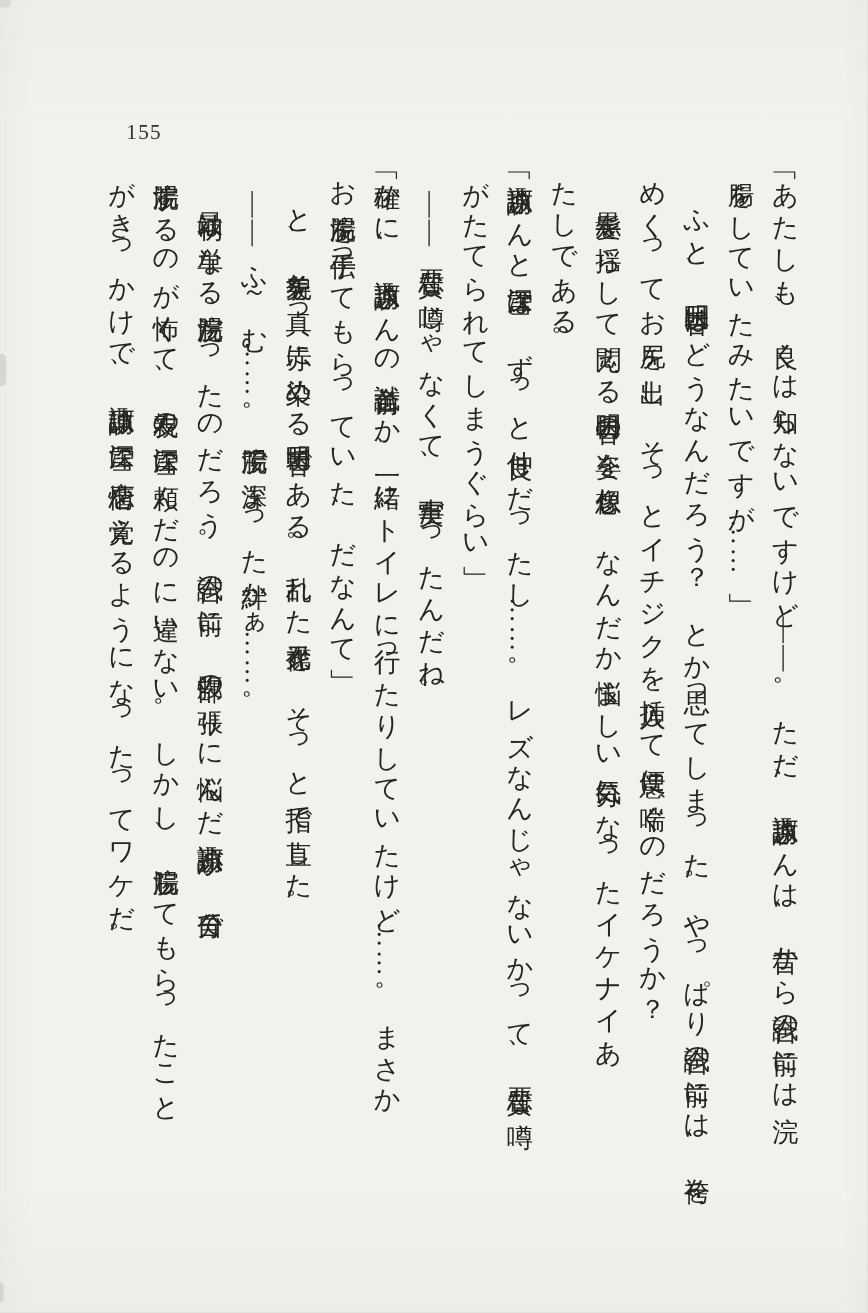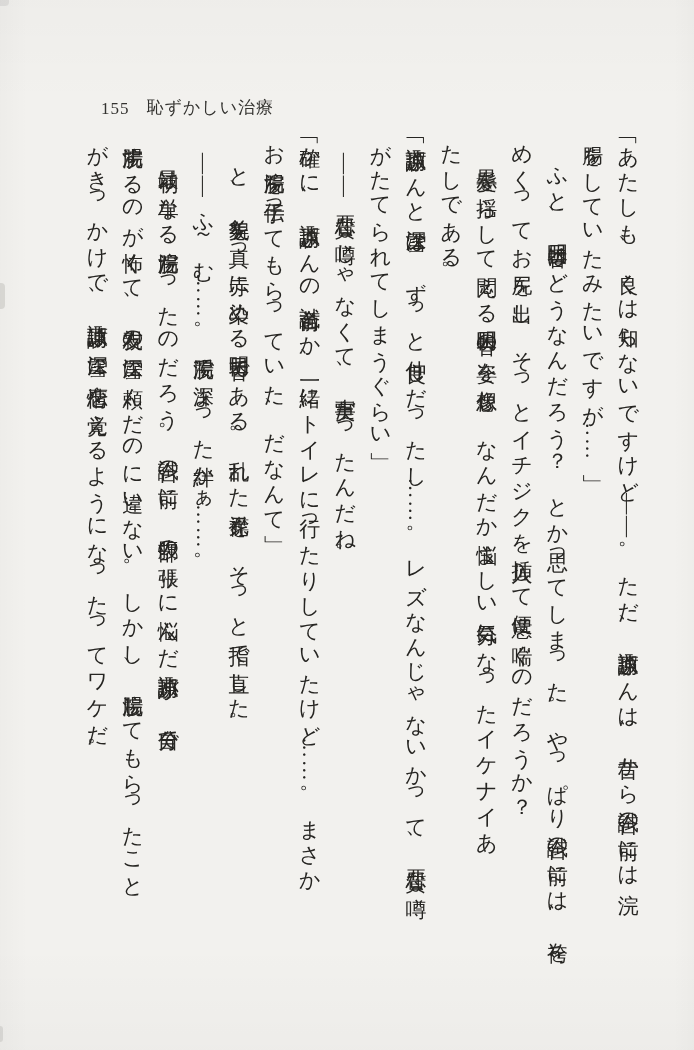--- a/index.html
+++ b/index.html
@@ -78,21 +78,20 @@
     border-radius: 0 0 4px 0;
   }
 </style>
 </head>
 <body>
 
 <div class="page">
 
   <div class="running-head">
     <span>155</span>
-    <span>恥ずかしい治療</span>
   </div>
 
   <div class="text-body">
       <div class="col">「あたしも、良くは知らないですけど――。ただ、諏訪原さんは、昔から試合の前には浣</div>
       <div class="col">腸をしていたみたいですが……」</div>
       <div class="col indent">ふと、明日香はどうなんだろう？　とか思ってしまった。やっぱり試合の前には、袴を</div>
       <div class="col">めくってお尻を出し、そっとイチジクを挿入して便意に喘ぐのだろうか？</div>
       <div class="col indent">黒髪を揺らして悶える明日香の姿を想像し、なんだか悩ましい気分になったイケナイあ</div>
       <div class="col">たしである。</div>
       <div class="col">「諏訪原さんと深雪は、ずっと仲良しだったし……。レズなんじゃないかって、悪質な噂</div>

